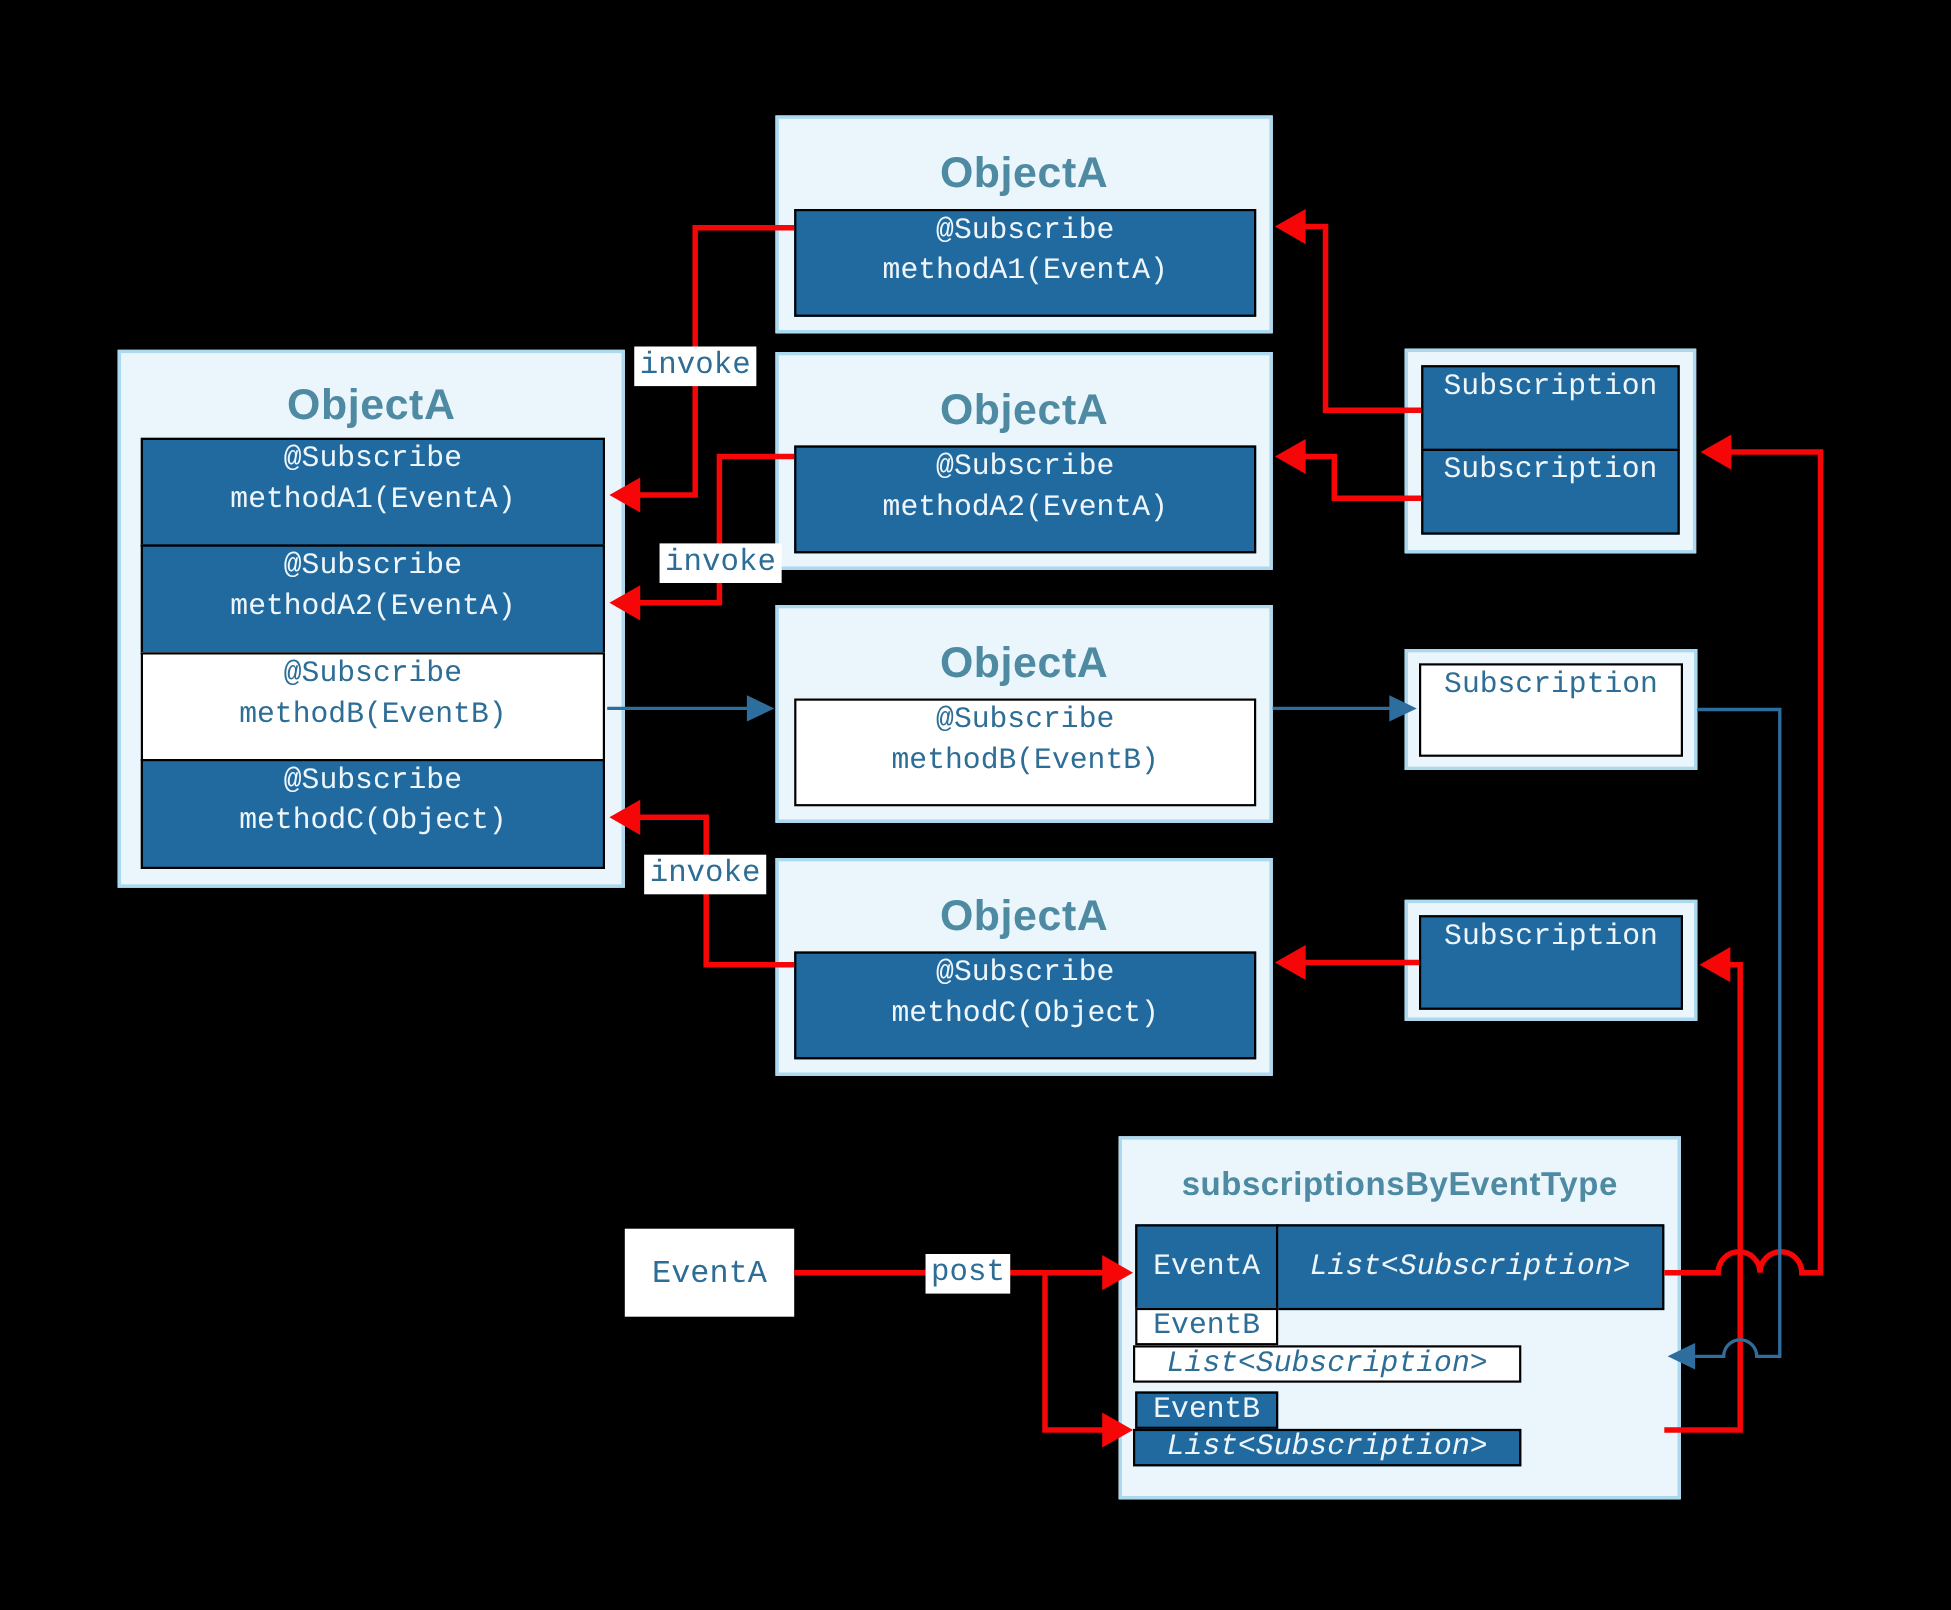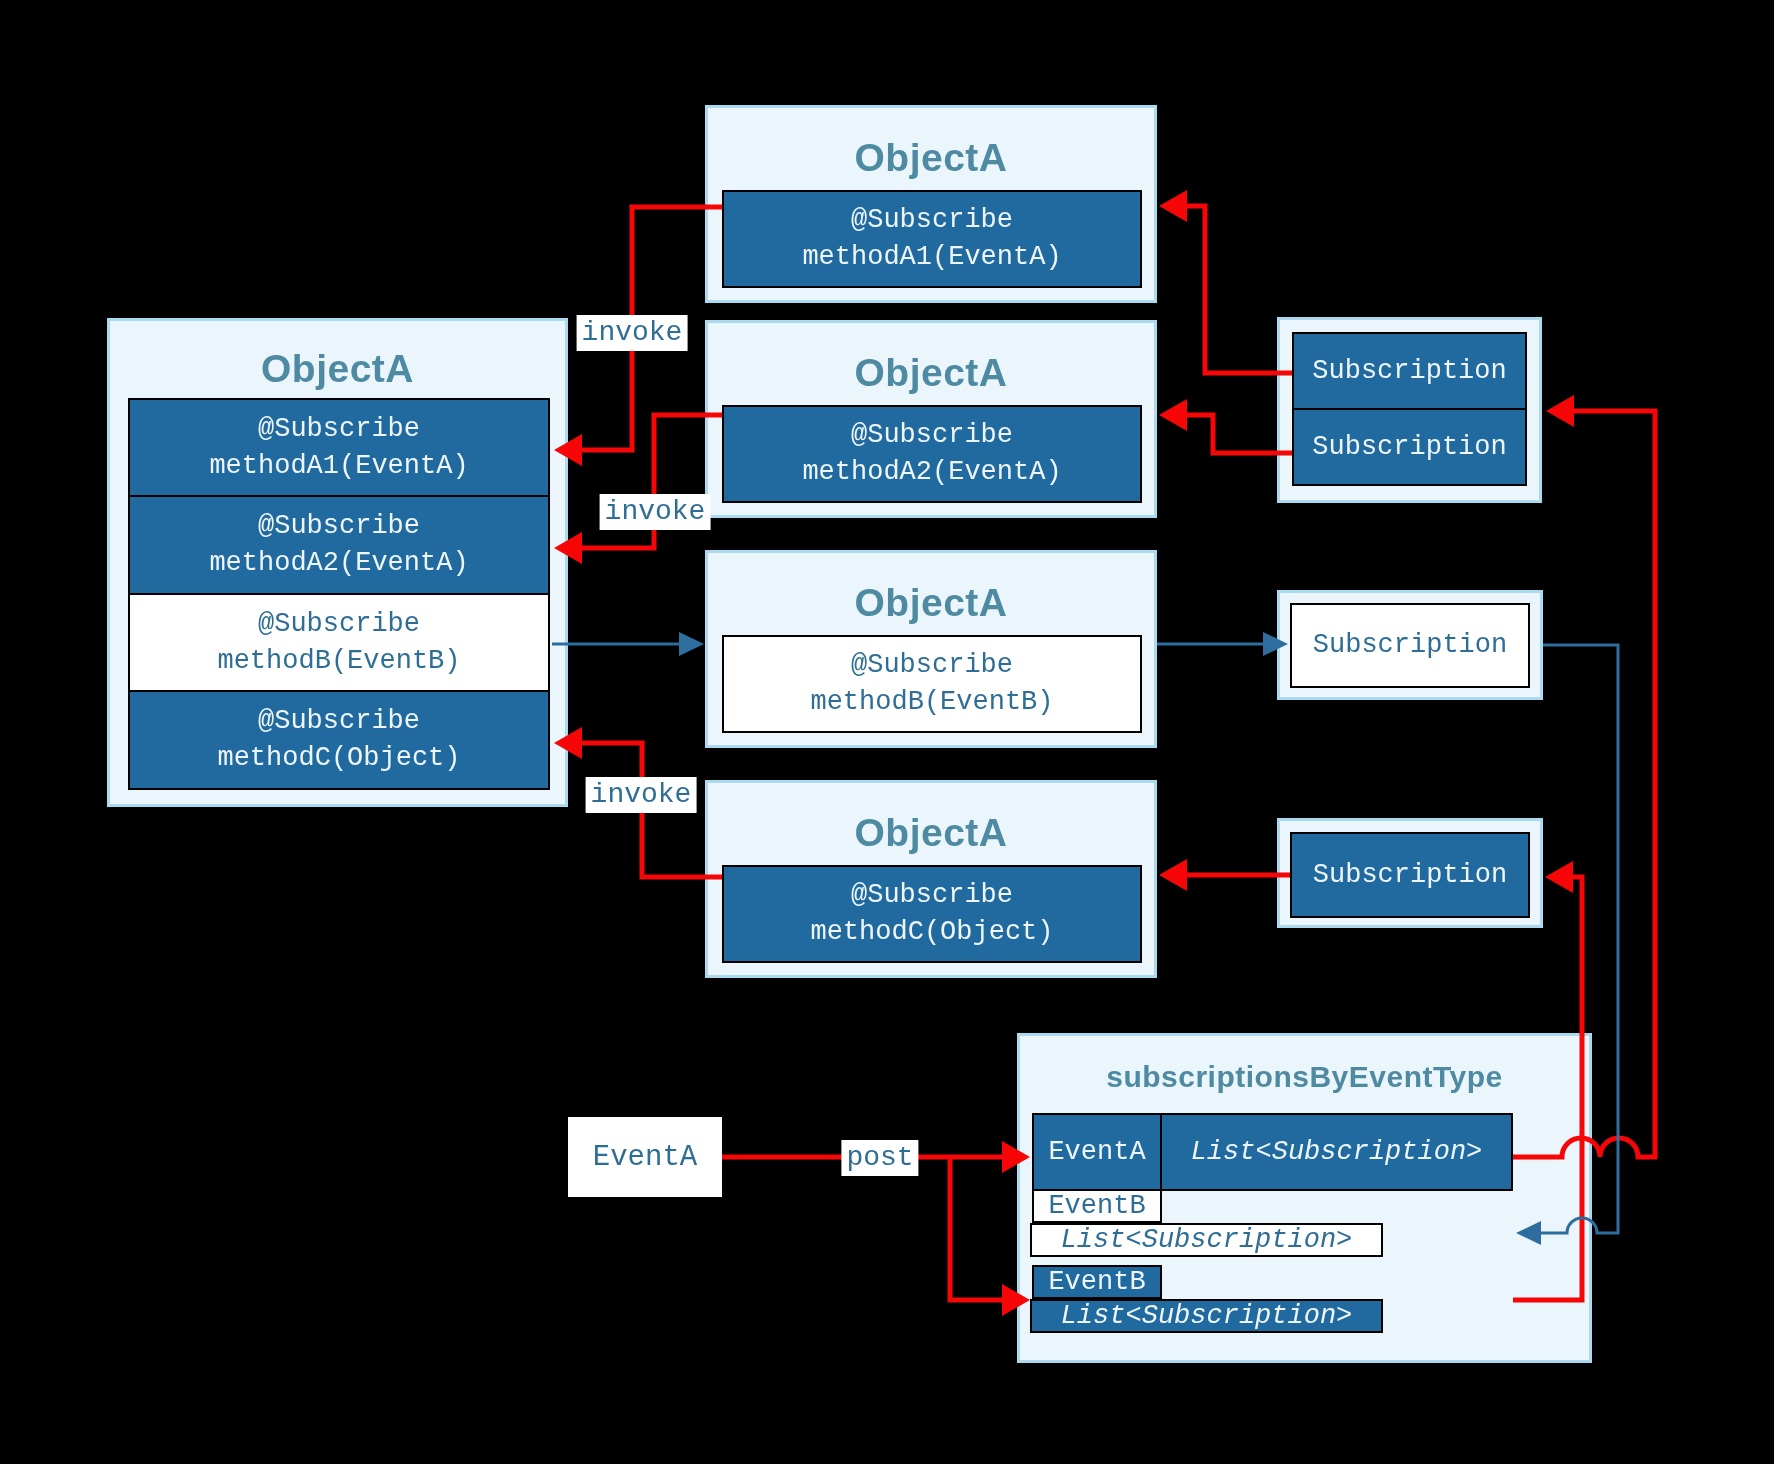--- a/index.html
+++ b/index.html
@@ -27,21 +27,21 @@
   }
   .cell{
     position:absolute;
     box-sizing:border-box;
     border:2px solid #000;
     background:#216a9f;
     color:#eef6fb;
     font-family:"Liberation Mono", monospace;
     font-size:27px;
     text-align:center;
-    display:flex;flex-direction:column;justify-content:center;
+    display:flex;flex-direction:column;justify-content:flex-start;
     line-height:37px;
   }
   .cell.light{background:#ffffff;color:#2e6e96;}
   .cell span{display:block;}
   .edge-label{
     position:absolute;
     transform:translate(-50%,-50%);
     background:#ffffff;
     color:#2e6e96;
     font-family:"Liberation Mono", monospace;
@@ -148,21 +148,21 @@
       <span>Subscription</span>
     </div>
   </div>
 
   <div class="card" style="left:1277px;top:818px;width:266px;height:110px;">
     <div class="cell" style="left:10px;top:11px;width:240px;height:86px;">
       <span>Subscription</span>
     </div>
   </div>
 
-  <div class="card" style="left:1017px;top:1033px;width:575px;height:330px;">
+  <div class="card" style="left:1017px;top:1033px;width:511px;height:330px;">
     <div class="card-title" style="top:24px;font-size:30px;">subscriptionsByEventType</div>
     <div class="ev-table" style="left:12px;top:77px;">
       <div class="ev-row">
         <div class="ev-cell ev-type">EventA</div>
         <div class="ev-cell ev-val">List&lt;Subscription&gt;</div>
       </div>
       <div class="ev-row light">
         <div class="ev-cell ev-type">EventB</div>
         <div class="ev-cell ev-val">List&lt;Subscription&gt;</div>
       </div>

